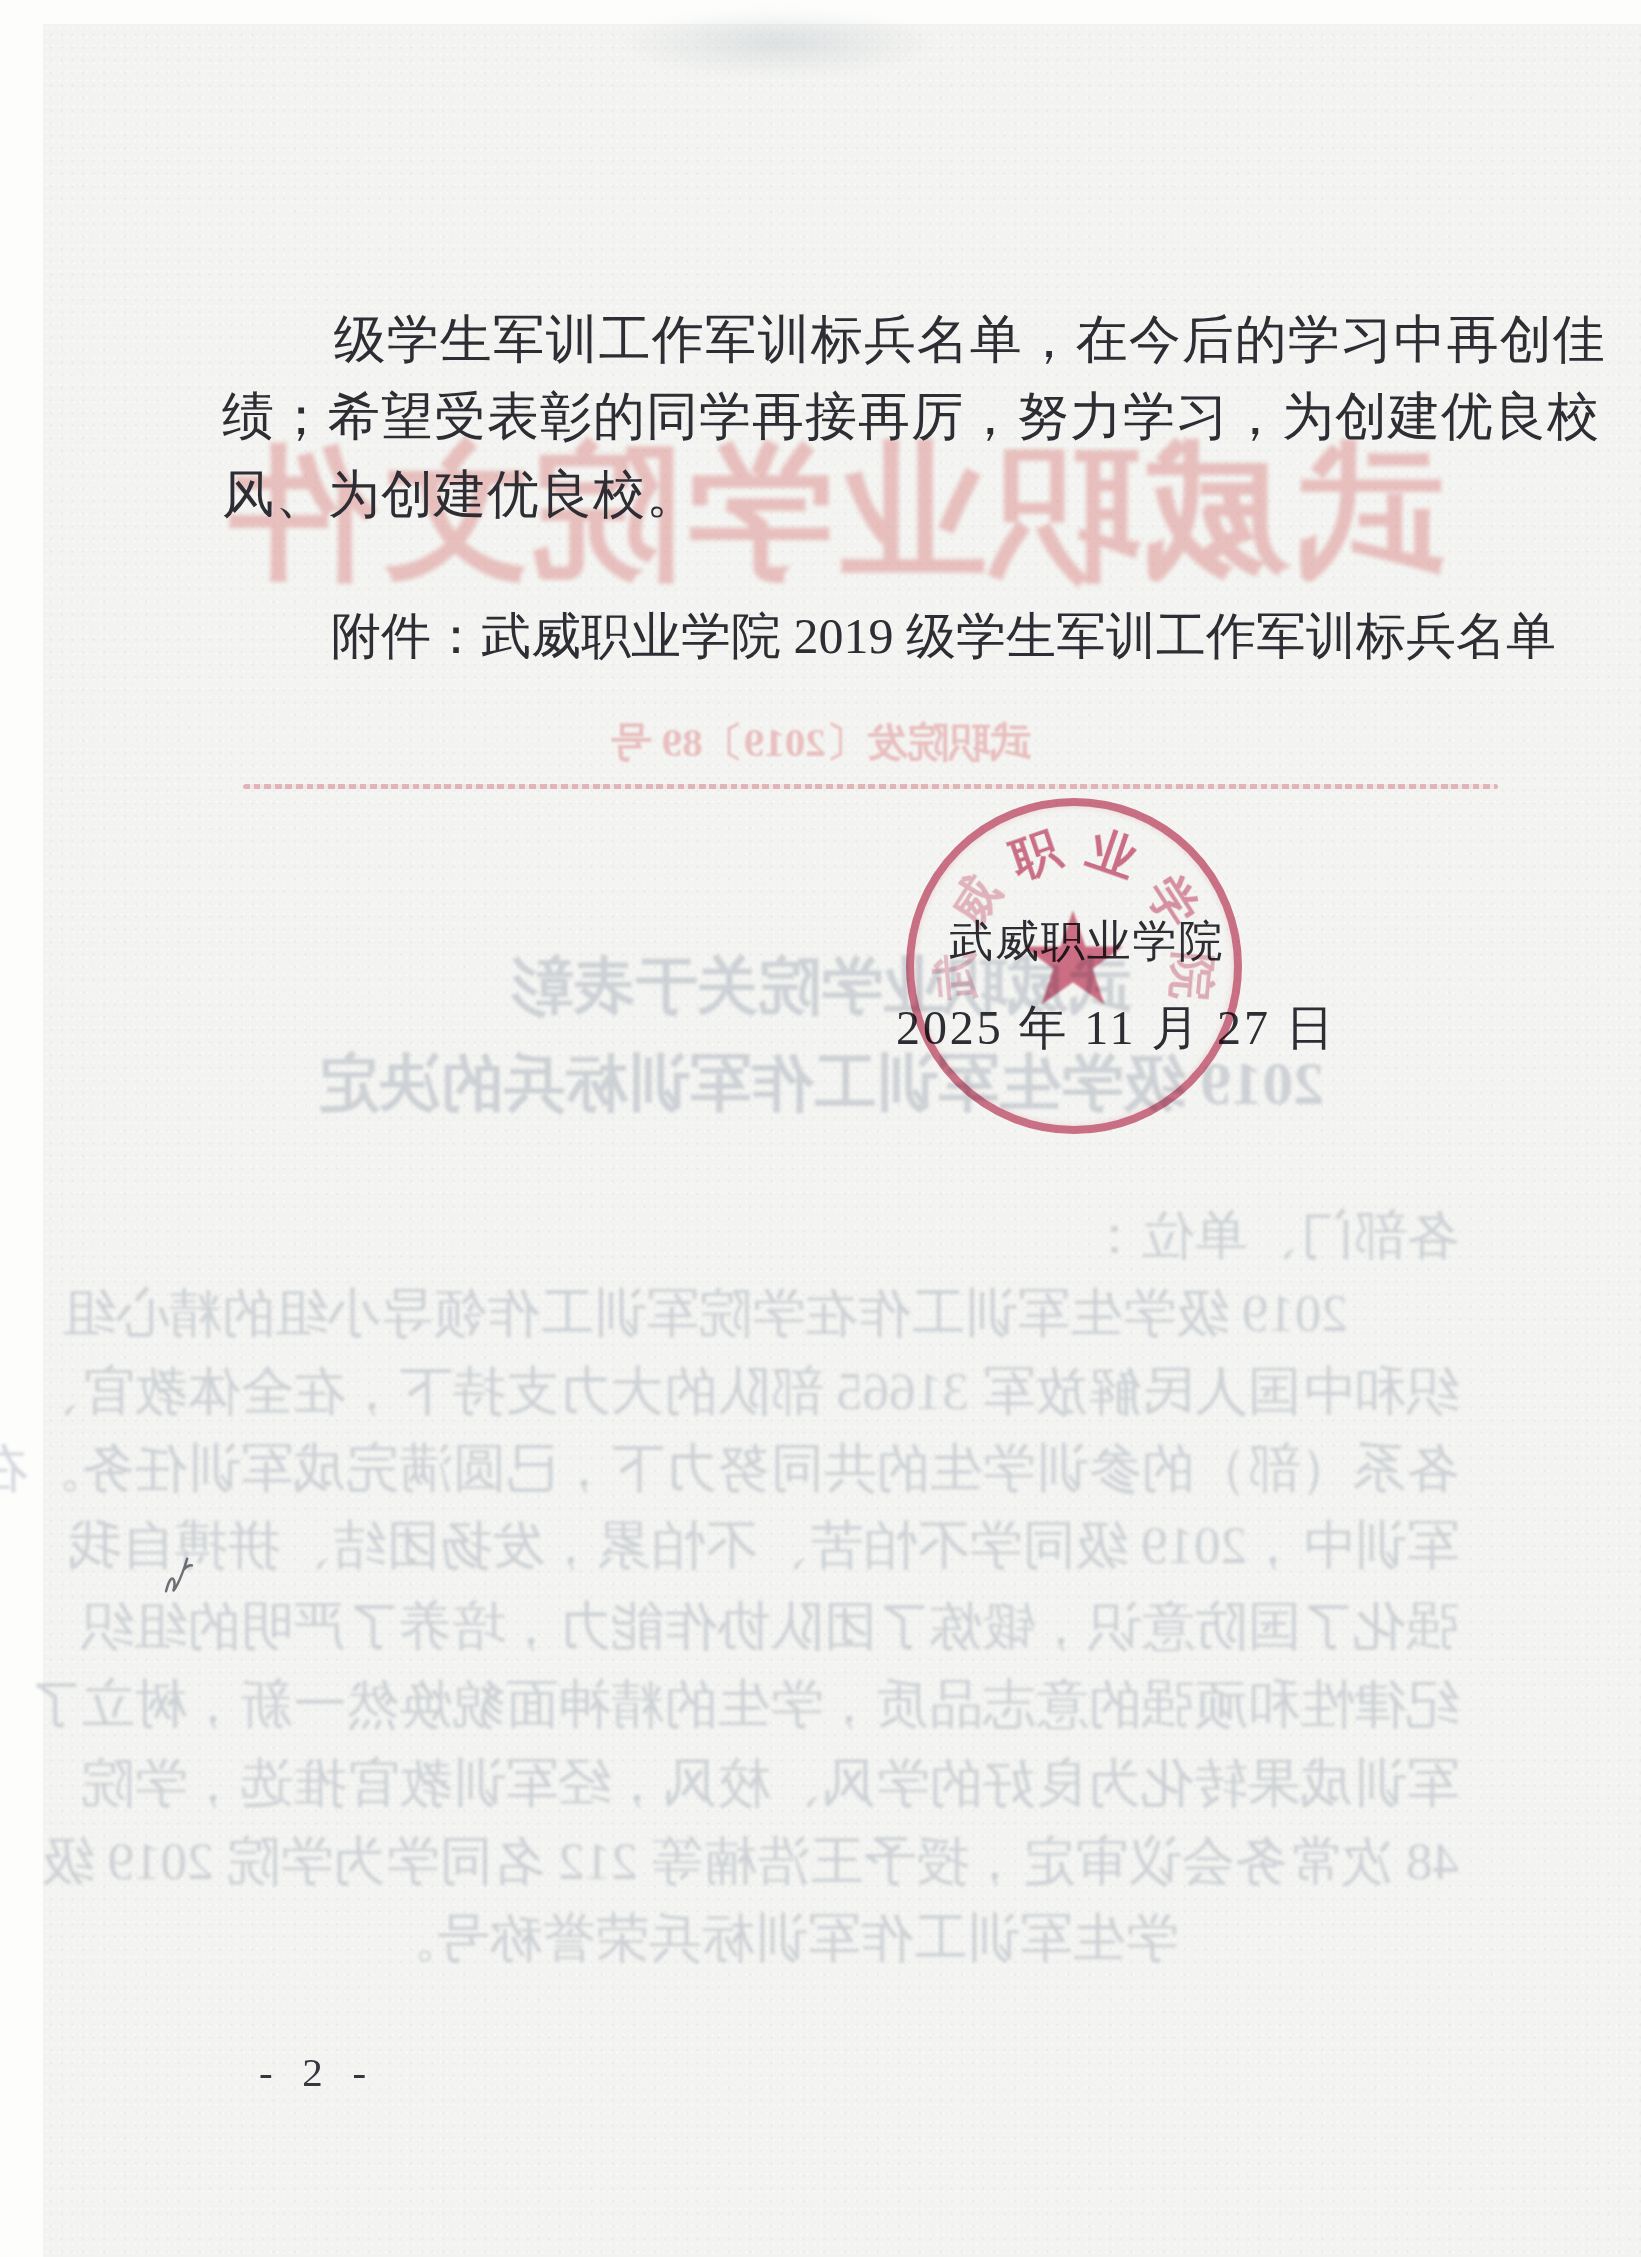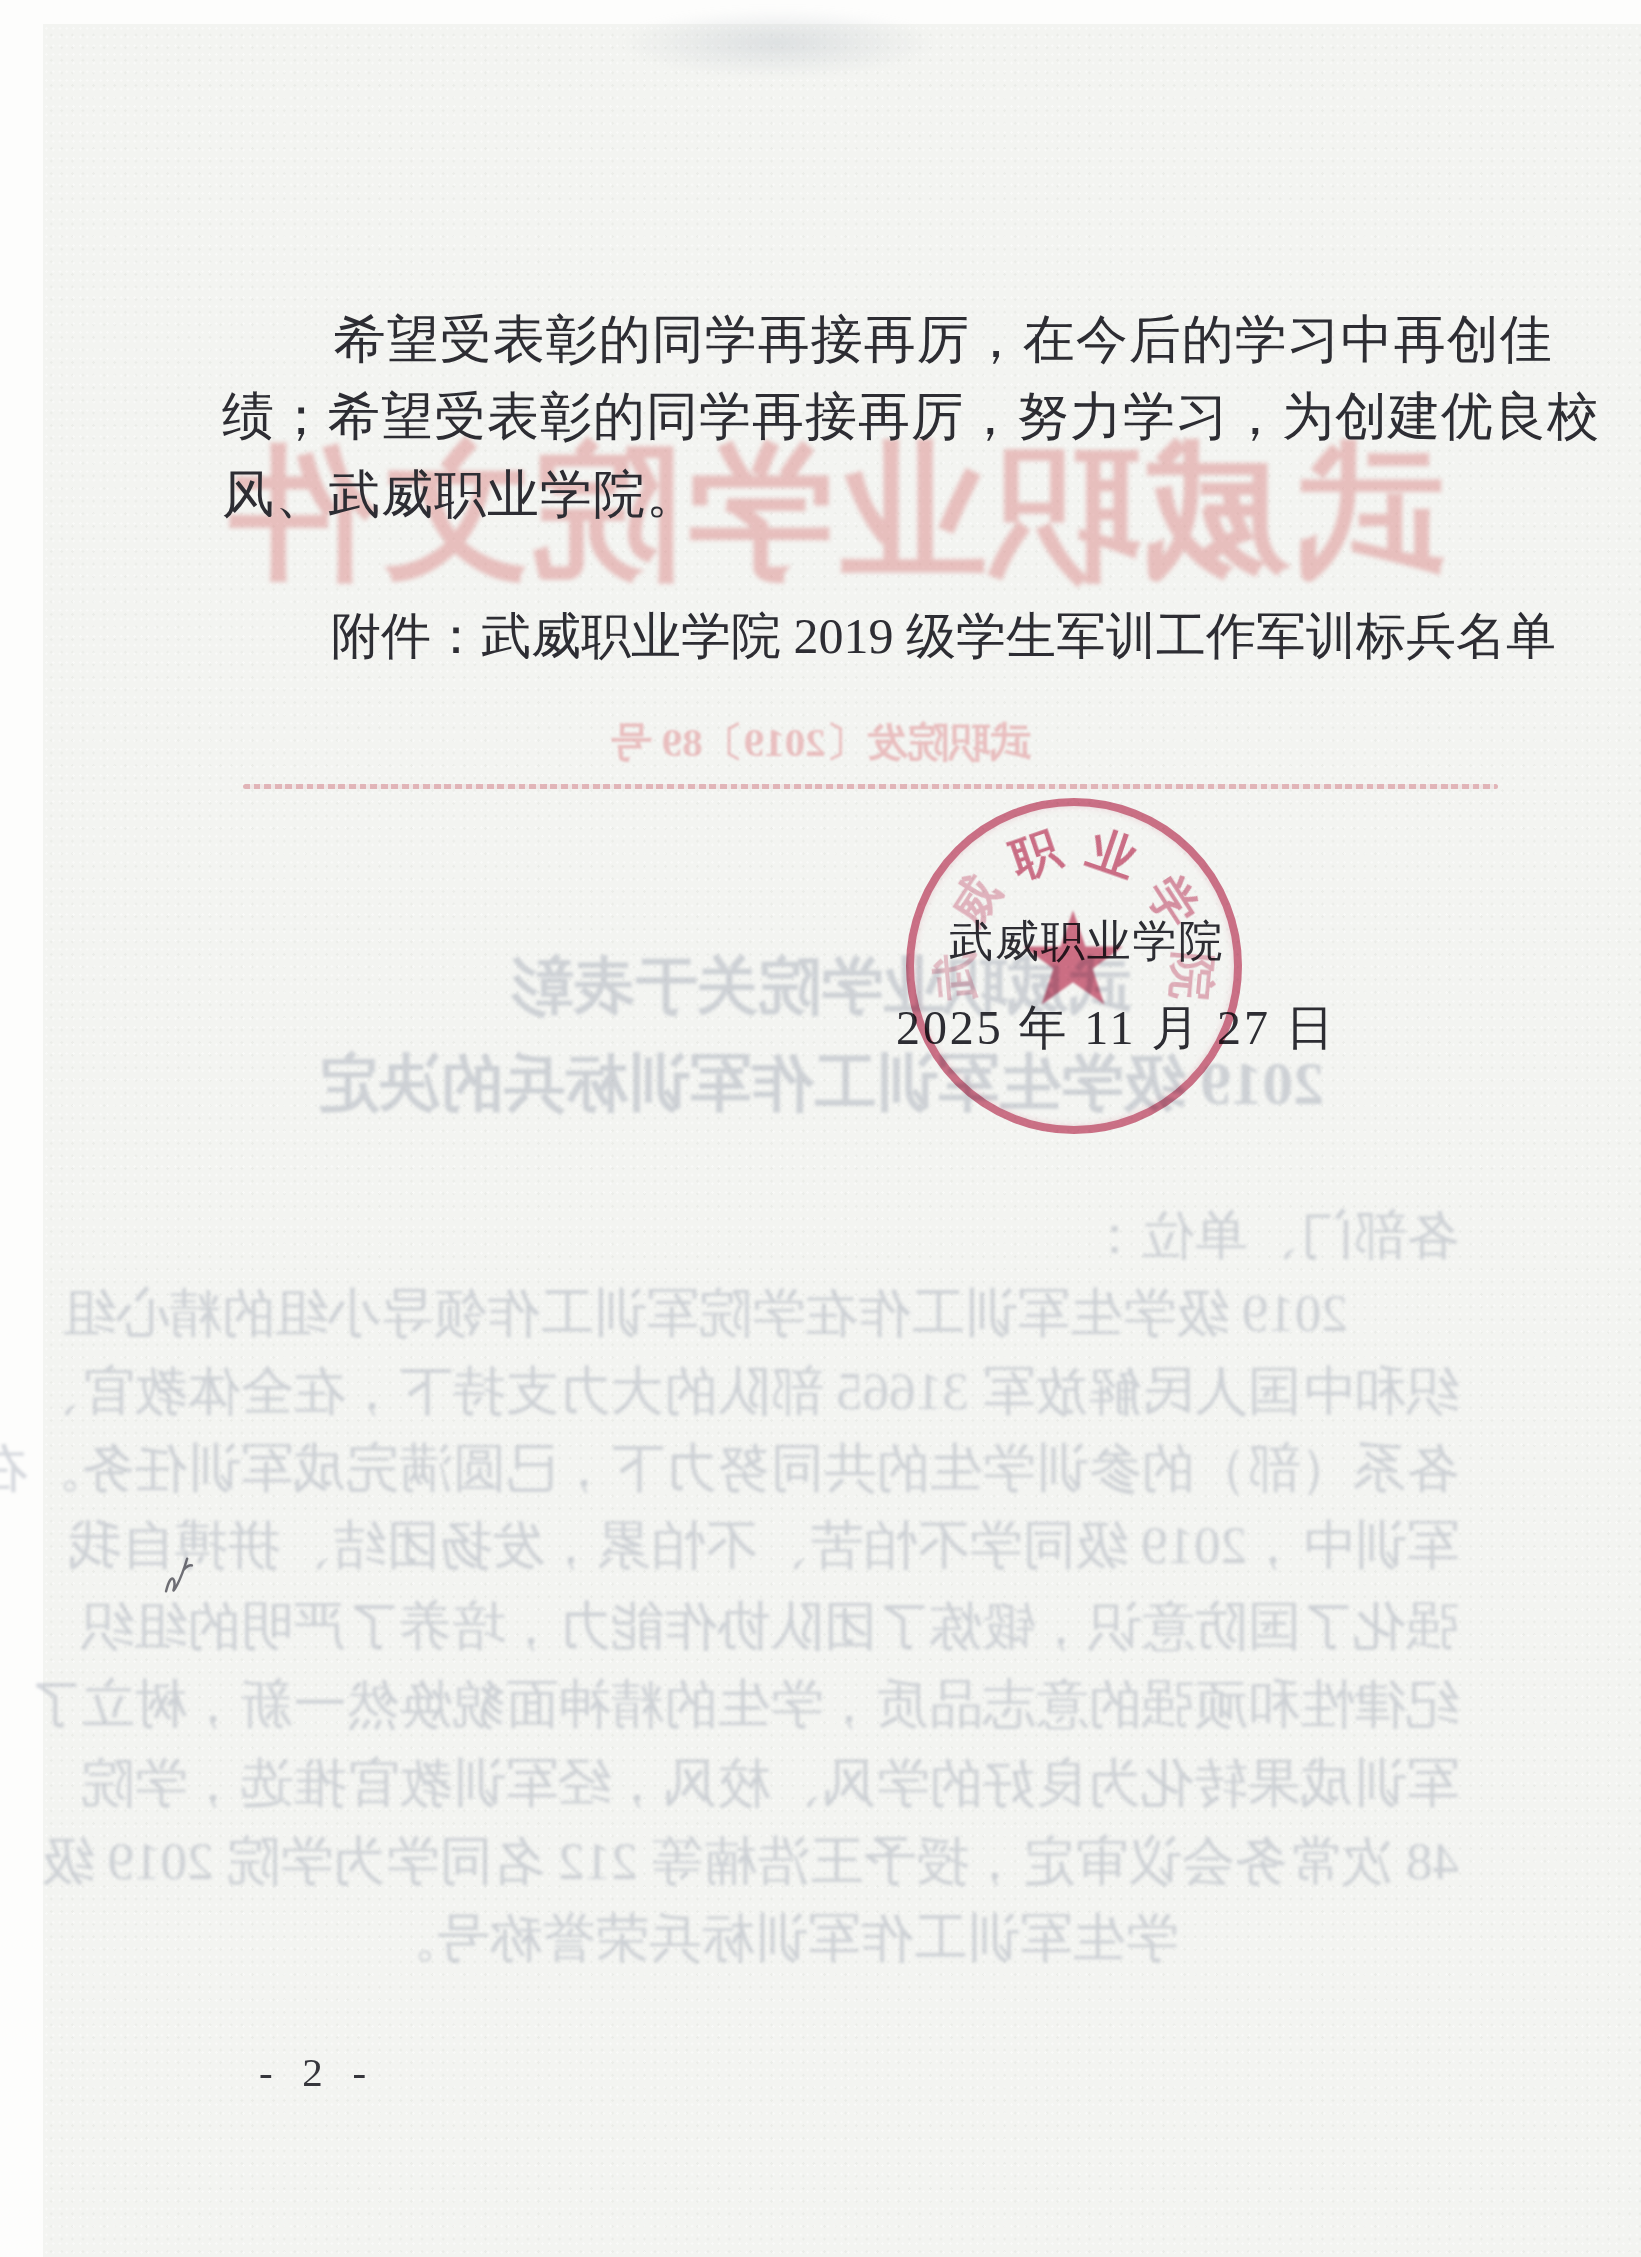--- a/index.html
+++ b/index.html
@@ -85,23 +85,23 @@
 <div class="abs bleed-gray bleed-body mirror indent2" style="top:1278px;">2019 级学生军训工作在学院军训工作领导小组的精心组</div>
 <div class="abs bleed-gray bleed-body mirror" style="top:1356px;">织和中国人民解放军 31665 部队的大力支持下，在全体教官、</div>
 <div class="abs bleed-gray bleed-body mirror" style="top:1433px;">各系（部）的参训学生的共同努力下，已圆满完成军训任务。在</div>
 <div class="abs bleed-gray bleed-body mirror" style="top:1510px;">军训中，2019 级同学不怕苦、不怕累，发扬团结、拼搏自我</div>
 <div class="abs bleed-gray bleed-body mirror" style="top:1591px;">强化了国防意识，锻炼了团队协作能力，培养了严明的组织</div>
 <div class="abs bleed-gray bleed-body mirror" style="top:1669px;">纪律性和顽强的意志品质，学生的精神面貌焕然一新，树立了</div>
 <div class="abs bleed-gray bleed-body mirror" style="top:1748px;">军训成果转化为良好的学风、校风，经军训教官推选，学院</div>
 <div class="abs bleed-gray bleed-body mirror" style="top:1826px;">48 次常务会议审定，授予王浩楠等 212 名同学为学院 2019 级</div>
 <div class="abs bleed-gray bleed-body mirror" style="top:1903px;left:406px;width:772px;">学生军训工作军训标兵荣誉称号。</div>
 
-<div class="abs ink para-line" style="top:304px;text-indent:2.15em;">希望受表彰的同学再接再厉，在今后的学习中再创佳</div>
+<div class="abs ink para-line" style="top:304px;text-indent:2.15em;">级学生军训工作军训标兵名单，在今后的学习中再创佳</div>
 <div class="abs ink para-line" style="top:381px;">绩；希望受表彰的同学再接再厉，努力学习，为创建优良校</div>
-<div class="abs ink para-line" style="top:459px;">风、武威职业学院。</div>
+<div class="abs ink para-line" style="top:459px;">风、为创建优良校。</div>
 
 <div class="abs ink attach" style="top:602px;">附件：武威职业学院 2019 级学生军训工作军训标兵名单</div>
 
 <div class="abs divider"></div>
 
 <div class="abs ink sign" style="top:913px;">武威职业学院</div>
 <div class="abs ink dateline" style="top:998px;">2025 年 11 月 27 日</div>
 
 <div class="abs stamp">
   <div class="stamp-ring"></div>

